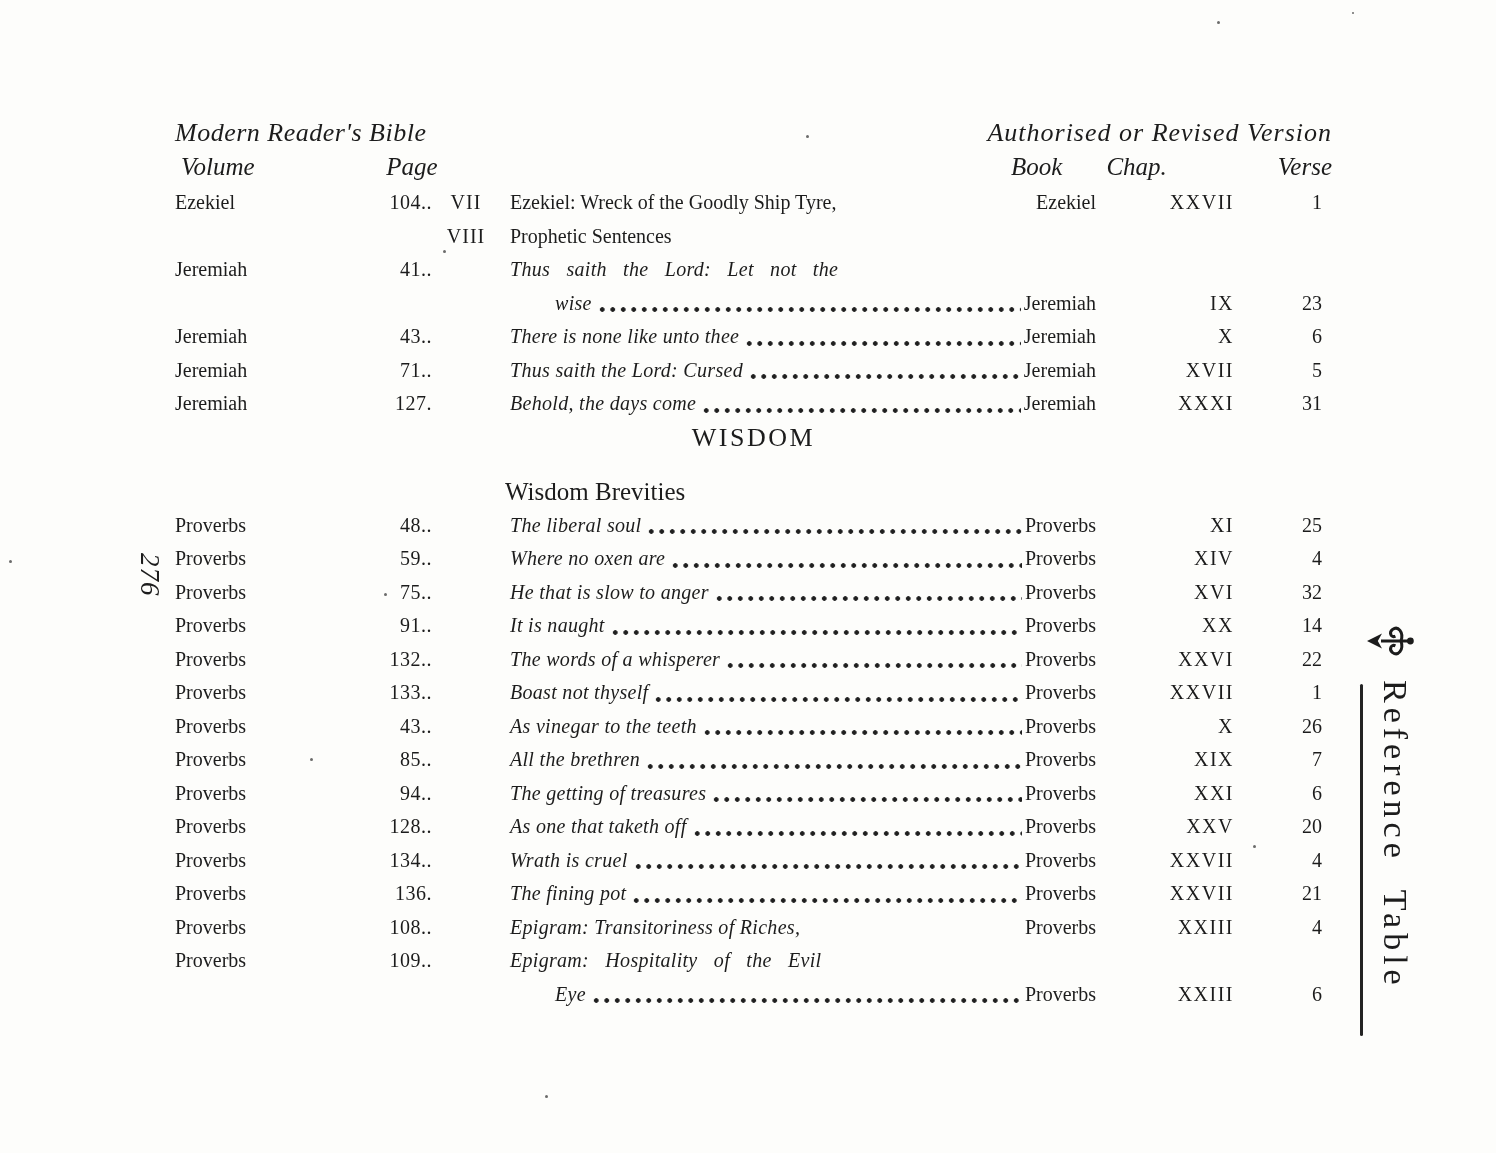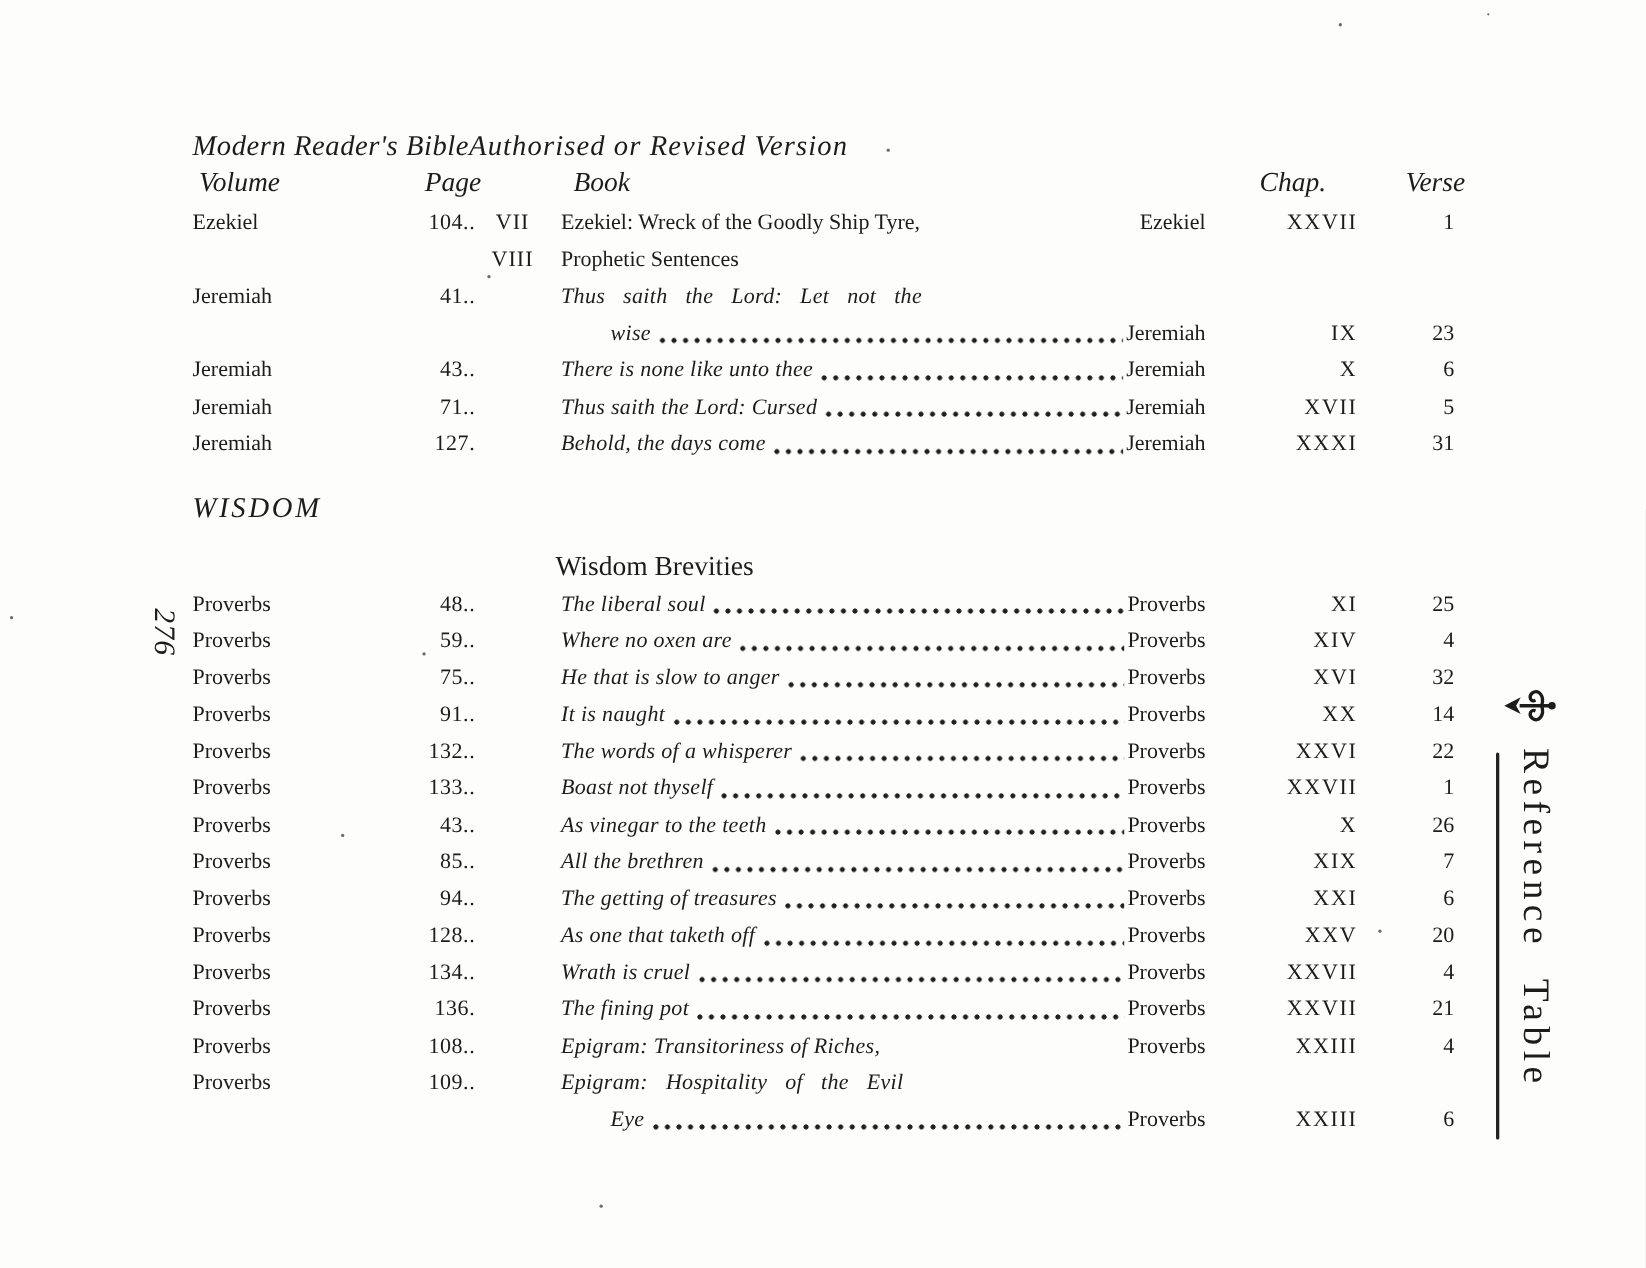--- a/index.html
+++ b/index.html
@@ -10,27 +10,27 @@
     overflow:hidden;
     font-family:"Liberation Serif","DejaVu Serif",serif;
     color:#1c1c1c;
   }
   .content {
     position:absolute; left:175px; top:116px; width:1157px;
   }
   
   .hdr-line { display:flex; height:34px; line-height:34px; font-style:italic; font-size:26px; }
   .hdr-left-title { flex:0 0 auto; letter-spacing:0.5px; }
-  .hdr-right-title { flex:1 1 auto; letter-spacing:1px; }
+  .hdr-right-title { flex:1 1 auto; text-align:right; letter-spacing:1px; }
   .hdr2 { display:flex; height:34px; line-height:34px; font-style:italic; font-size:25px; }
   .h-vol   { width:130px; padding-left:6px; }
   .h-page  { width:127px; text-align:right; padding-right:6px; }
   .h-num   { width:68px; }
-  .h-book  { width:596px; padding-left:10px; text-align:left; box-sizing:border-box; padding-right:44px; }
-  .h-chap  { width:138px; text-align:center; }
+  .h-book  { width:596px; padding-left:10px; text-align:right; box-sizing:border-box; padding-right:44px; }
+  .h-chap  { width:138px; text-align:left; }
   .h-verse { width:88px; text-align:right; }
 
   
   .rows { margin-top:2px; }
   .row { display:flex; height:33.5px; line-height:33.5px; font-size:20px; }
   .c-vol   { width:130px; }
   .c-page  { width:127px; text-align:right; letter-spacing:0.5px; }
   .c-num   { width:68px; text-align:center; letter-spacing:1px; }
   .c-desc  { width:596px; padding-left:10px; box-sizing:border-box; display:flex; }
   .c-chap  { width:138px; text-align:right; letter-spacing:1.5px; }
@@ -43,22 +43,22 @@
     flex:1 1 auto; min-width:14px; margin:0 3px;
     background-image:radial-gradient(circle, #1f1f1f 2px, rgba(0,0,0,0) 2.6px);
     background-size:10.5px 7px; background-repeat:repeat-x;
     background-position:left 2px bottom 7px;
   }
   .split { justify-content:space-between; }
   .indent { flex:0 0 45px; }
 
   
   .sec-title {
-    height:33.5px; line-height:33.5px; margin-top:24px;
-    text-align:left; font-style:italic; font-size:26px; letter-spacing:2.5px;
+    height:33.5px; line-height:33.5px; 
+    text-align:center; font-size:26px; letter-spacing:2.5px;
   }
   .sec-sub {
     height:33.5px; line-height:33.5px; margin-top:21px; margin-left:330px;
     font-size:25px;
   }
 
   
   .page-num-rot {
     position:absolute; left:165px; top:553px;
     font-style:italic; font-size:27px; letter-spacing:1px;

